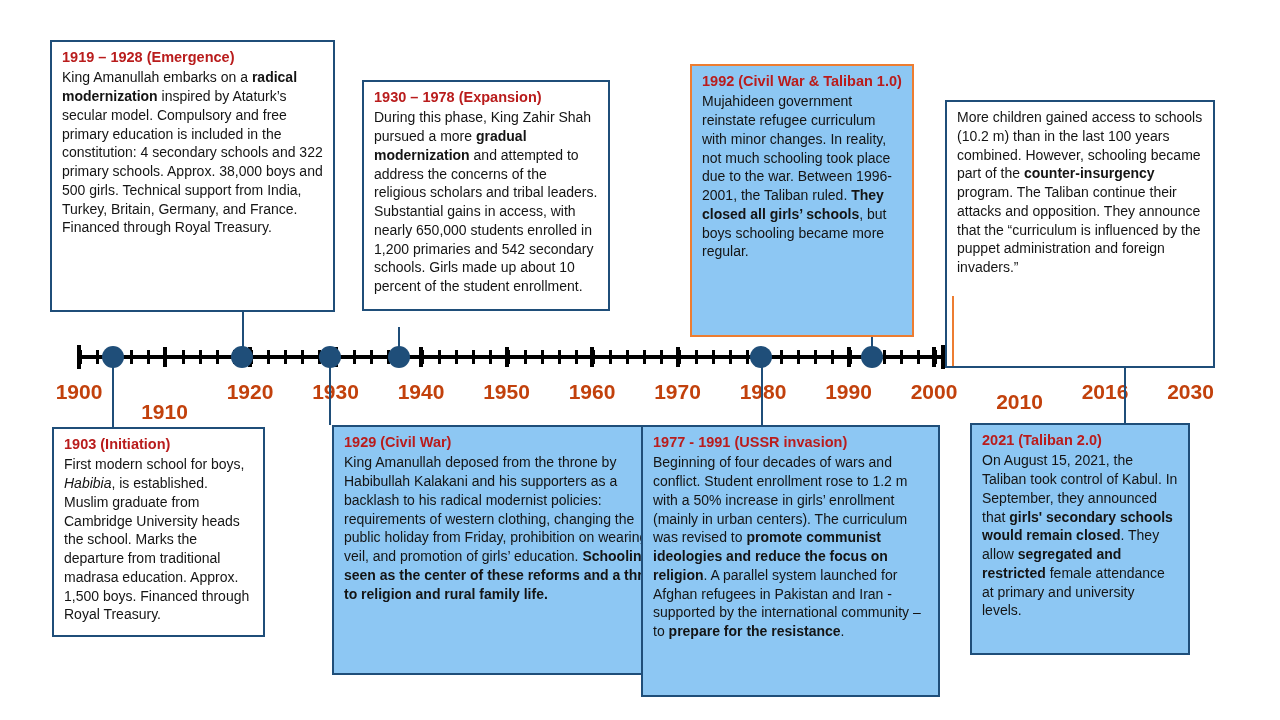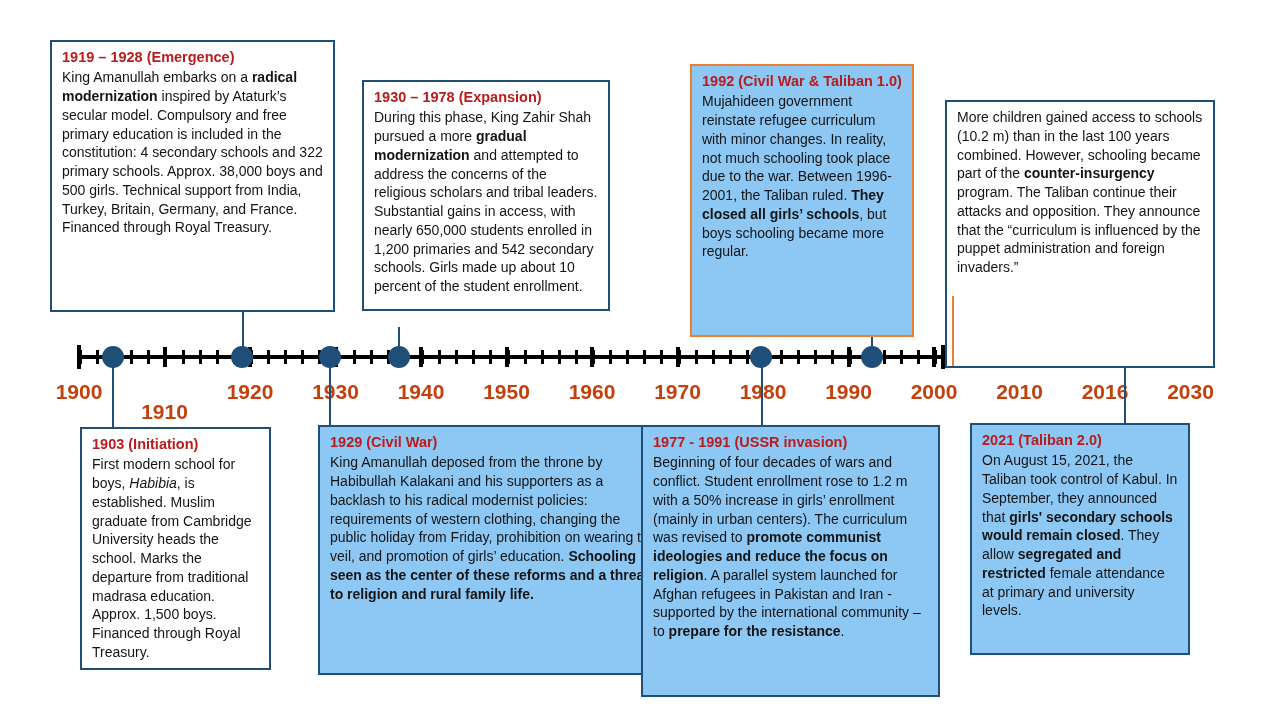--- a/index.html
+++ b/index.html
@@ -54,21 +54,21 @@
       <span class="decade-label" style="left: 128.5px; margin-top: 20px;">1910</span>
       <span class="decade-label" style="left: 214px;">1920</span>
       <span class="decade-label" style="left: 299.5px;">1930</span>
       <span class="decade-label" style="left: 385px;">1940</span>
       <span class="decade-label" style="left: 470.5px;">1950</span>
       <span class="decade-label" style="left: 556px;">1960</span>
       <span class="decade-label" style="left: 641.5px;">1970</span>
       <span class="decade-label" style="left: 727px;">1980</span>
       <span class="decade-label" style="left: 812.5px;">1990</span>
       <span class="decade-label" style="left: 898px;">2000</span>
-      <span class="decade-label" style="left: 983.5px;">2010</span>
+      <span class="decade-label" style="left: 983.5px; margin-top: 10px;">2010</span>
       <span class="decade-label" style="left: 1069px;">2016</span>
       <span class="decade-label" style="left: 1154.5px;">2030</span>
     </div>
 
   <div class="dot" style="left:102px;"></div>
   <div class="dot" style="left:231px;"></div>
   <div class="dot" style="left:319px;"></div>
   <div class="dot" style="left:388px;"></div>
   <div class="dot" style="left:750px;"></div>
   <div class="dot" style="left:861px;"></div>
@@ -94,26 +94,26 @@
 
   <div class="box blue orange-border" style="left:690px;top:64px;width:224px;min-height:273px;">
     <div class="hd">1992 (Civil War &amp; Taliban 1.0)</div>
     <div class="bd"><span>Mujahideen government reinstate refugee curriculum with minor changes. In reality, not much schooling took place due to the war. Between 1996-2001, the Taliban ruled. </span><b>They closed all girls’ schools</b><span>, but boys schooling became more regular.</span></div>
   </div>
 
   <div class="box" style="left:945px;top:100px;width:270px;min-height:268px;">
     <div class="bd"><span>More children gained access to schools (10.2 m) than in the last 100 years combined. However, schooling became part of the </span><b>counter-insurgency</b><span> program. The Taliban continue their attacks and opposition. They announce that the “curriculum is influenced by the puppet administration and foreign invaders.”</span></div>
   </div>
 
-  <div class="box" style="left:52px;top:427px;width:191px;min-height:210px;margin-left:28px;">
+  <div class="box" style="left:52px;top:427px;width:213px;min-height:210px;">
     <div class="hd">1903 (Initiation)</div>
     <div class="bd"><span>First modern school for boys, </span><i>Habibia</i><span>, is established. Muslim graduate from Cambridge University heads the school. Marks the departure from traditional madrasa education. Approx. 1,500 boys. Financed through Royal Treasury.</span></div>
   </div>
 
-  <div class="box blue" style="left:318px;top:425px;width:352px;min-height:250px;">
+  <div class="box blue" style="left:332px;top:425px;width:352px;min-height:250px;">
     <div class="hd">1929 (Civil War)</div>
     <div class="bd"><span>King Amanullah deposed from the throne by Habibullah Kalakani and his supporters as a backlash to his radical modernist policies: requirements of western clothing, changing the public holiday from Friday, prohibition on wearing the veil, and promotion of girls’ education. </span><b>Schooling is seen as the center of these reforms and a threat to religion and rural family life.</b></div>
   </div>
 
   <div class="box blue" style="left:641px;top:425px;width:299px;min-height:272px;">
     <div class="hd">1977 - 1991 (USSR invasion)</div>
     <div class="bd"><span>Beginning of four decades of wars and conflict. Student enrollment rose to 1.2 m with a  50% increase in girls’ enrollment (mainly in urban centers). The curriculum was revised to </span><b>promote communist ideologies and reduce the focus on religion</b><span>. A parallel system launched for Afghan refugees in Pakistan and Iran - supported by the international community – to </span><b>prepare for the resistance</b><span>.</span></div>
   </div>
 
   <div class="box blue" style="left:970px;top:423px;width:220px;min-height:232px;">

